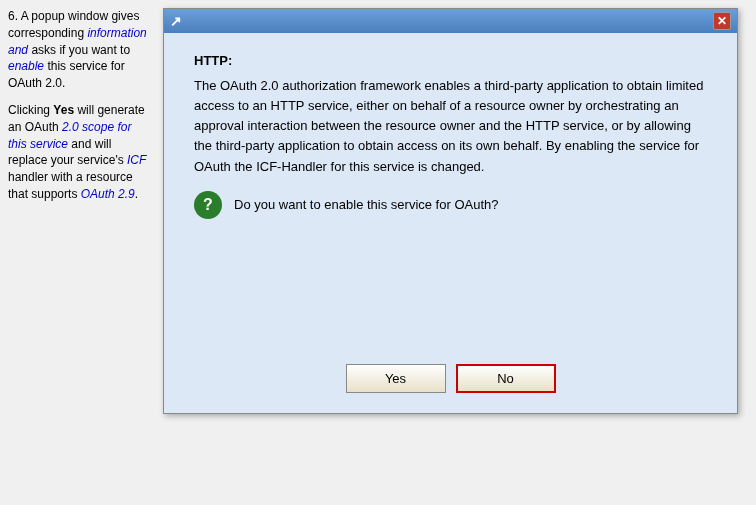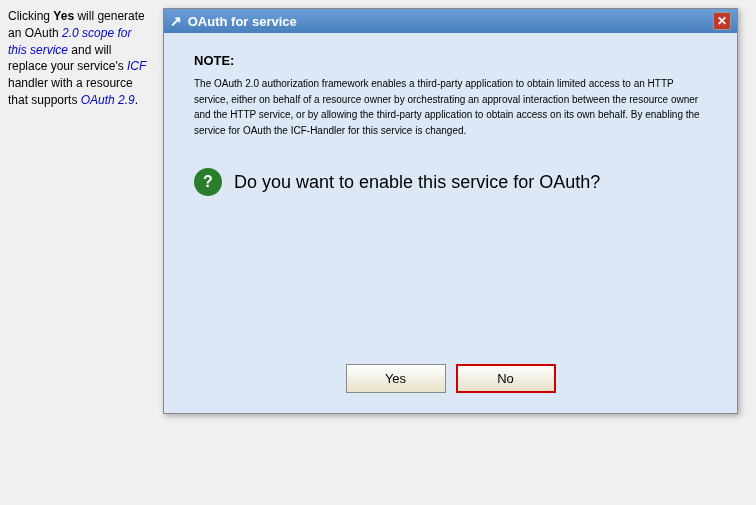--- a/index.html
+++ b/index.html
@@ -96,24 +96,24 @@
     }
 
     .note-label {
       font-weight: bold;
       font-size: 13px;
       margin-bottom: 8px;
       color: #000;
     }
 
     .dialog-text {
-      font-size: 10px;
+      font-size: 13px;
       color: #000;
       line-height: 1.55;
-      margin-bottom: 20px;
+      margin-bottom: 4px;
     }
 
     .question-row {
       display: flex;
       align-items: center;
       gap: 12px;
       margin-top: 10px;
       margin-bottom: 20px;
     }
     .question-icon {
@@ -123,21 +123,21 @@
       border-radius: 50%;
       color: #fff;
       font-size: 16px;
       font-weight: bold;
       display: flex;
       align-items: center;
       justify-content: center;
       flex-shrink: 0;
     }
     .question-text {
-      font-size: 18px;
+      font-size: 13px;
       color: #000;
     }
 
     
     .dialog-spacer {
       flex: 1;
     }
 
     
     .dialog-buttons {
@@ -156,38 +156,43 @@
       color: #000;
     }
     .btn-no {
       border: 2px solid #cc0000;
     }
   </style>
 </head>
 <body>
 
 <div class="left-panel">
+  <p>
+    <span>6. A popup window gives corresponding </span><span class="highlight">information and</span>
+    <span> asks if you want to</span><br>
+    <span class="highlight">enable</span>
+    <span> this service for OAuth 2.0.</span>
+  </p>
   <p>
     <span>Clicking </span><span class="bold">Yes</span><span> will generate an OAuth </span><span class="highlight">2.0 scope for this service</span><span> and will replace your service's </span><span class="highlight">ICF</span><span> handler with a resource that supports </span><span class="highlight">OAuth 2.9</span><span>.</span>
   </p>
 </div>
 
 <div class="dialog-area">
   <div class="dialog">
 
     <div class="dialog-titlebar">
       <div class="title-left">
         <span class="title-icon">↗</span>
-        <span>OAuth for service</span>
       </div>
       <button class="dialog-close-btn">✕</button>
     </div>
 
     <div class="dialog-body">
-      <div class="note-label">NOTE:</div>
+      <div class="note-label">HTTP:</div>
       <div class="dialog-text">The OAuth 2.0 authorization framework enables a third-party application to obtain limited access to an HTTP service, either on behalf of a resource owner by orchestrating an approval interaction between the resource owner and the HTTP service, or by allowing the third-party application to obtain access on its own behalf. By enabling the service for OAuth the ICF-Handler for this service is changed.</div>
 
       <div class="question-row">
         <div class="question-icon">?</div>
         <span class="question-text">Do you want to enable this service for OAuth?</span>
       </div>
 
       <div class="dialog-spacer"></div>
 
       <div class="dialog-buttons">

